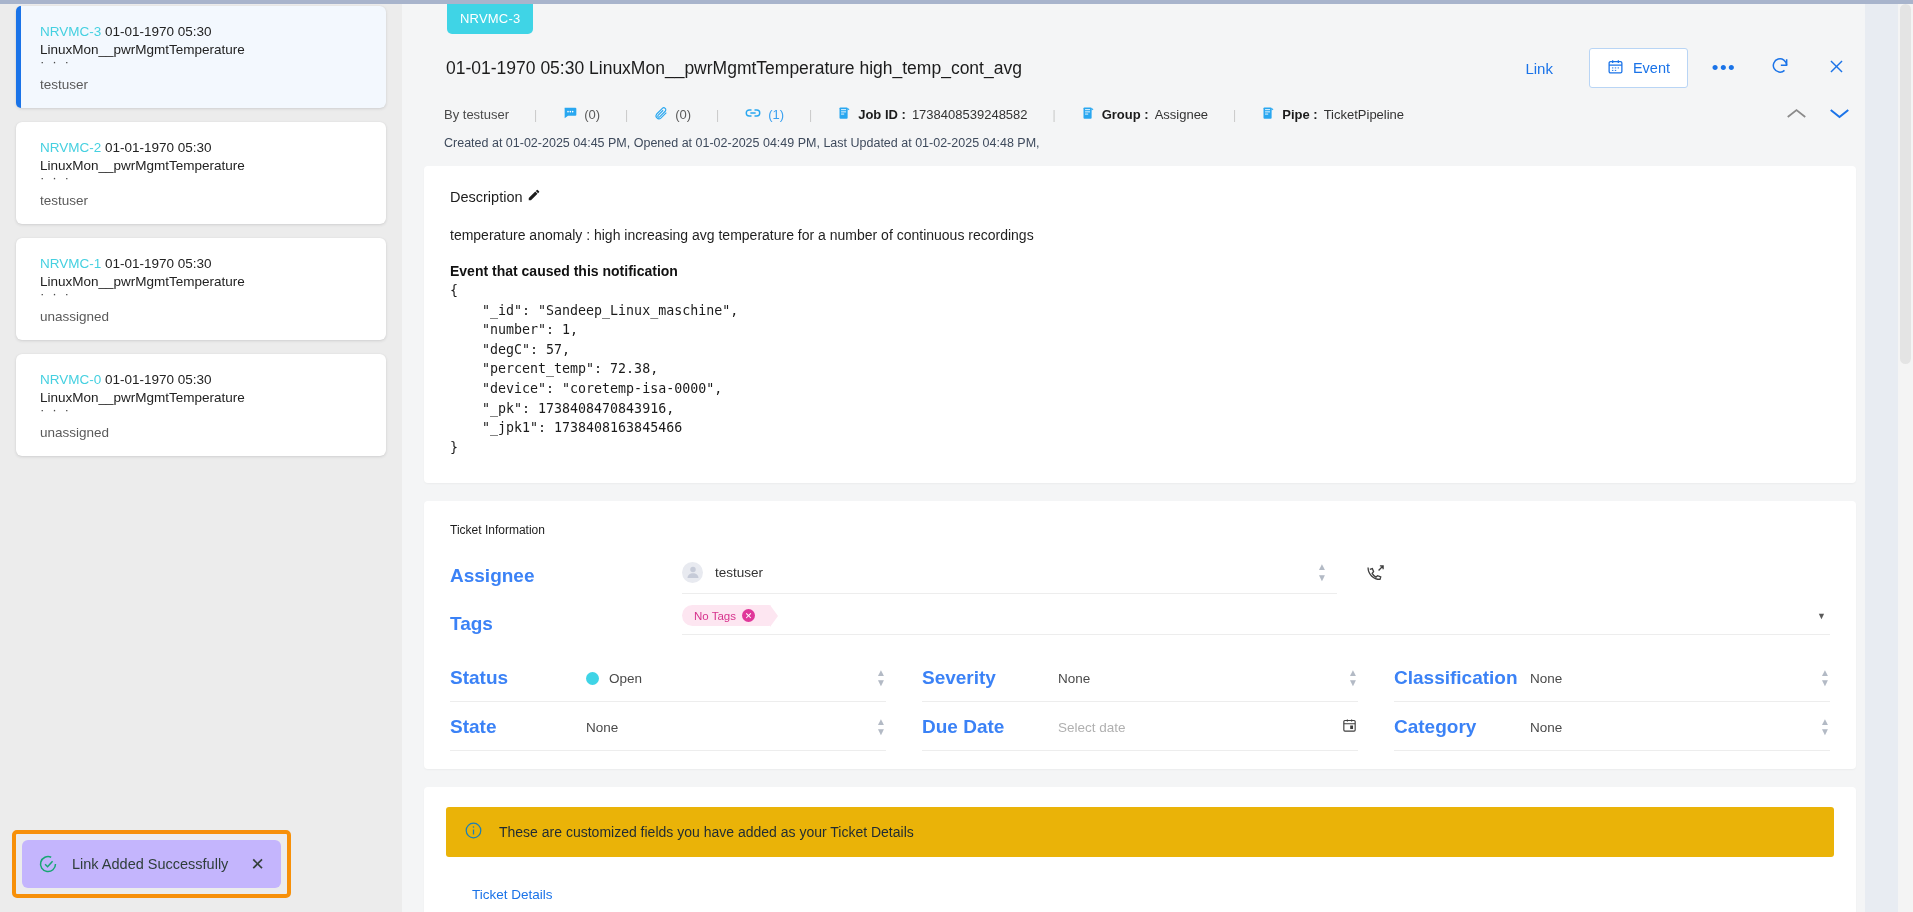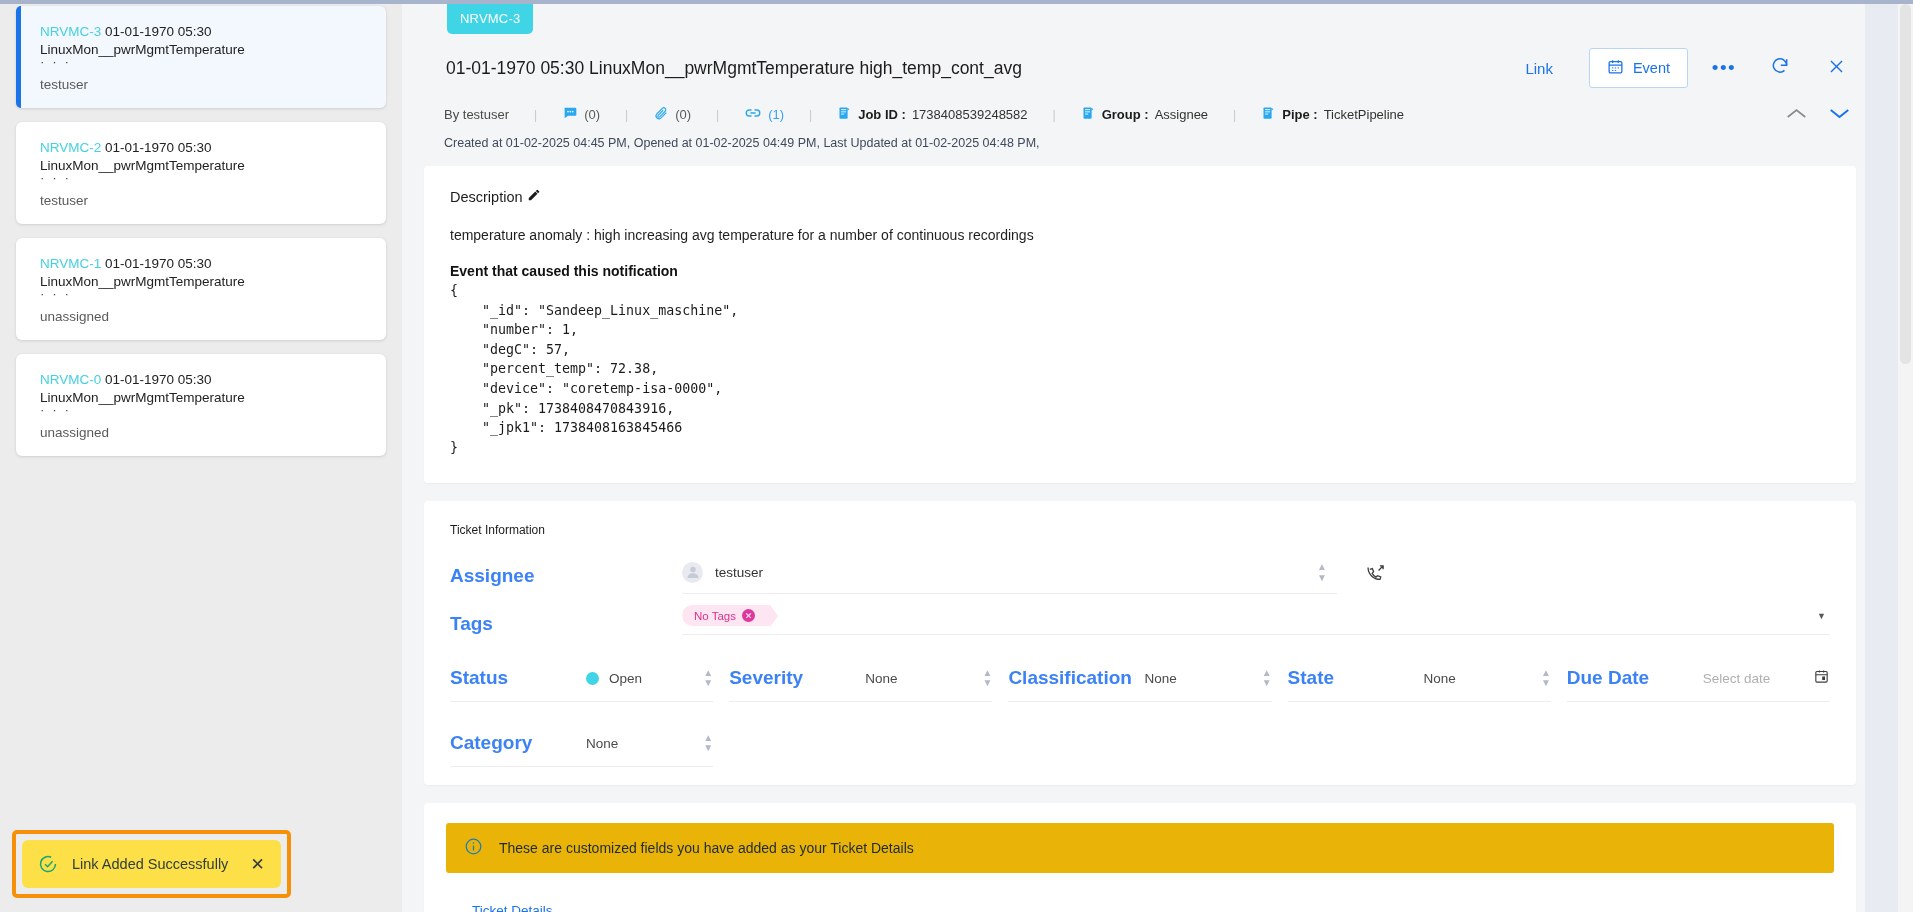--- a/index.html
+++ b/index.html
@@ -48,21 +48,21 @@
   .tc-user { font-size: 13.5px; color: #5a5a5a; margin-top: 11px; }
 
   
   .toast-wrap {
     position: absolute; left: 12px; bottom: 14px;
     border: 4px solid #f79009; border-radius: 5px;
     padding: 6px; background: transparent;
   }
   .toast {
     display: flex; align-items: center; gap: 14px;
-    background: #fde047; border-radius: 6px;
+    background: #c4b5fd; border-radius: 6px;
     padding: 14px 16px 14px 16px; min-width: 200px;
   }
   .toast-msg { font-size: 14.5px; color: #2f3e3a; }
   .toast-x {
     font-size: 17px; color: #35403c; line-height: 1; cursor: pointer;
     margin-left: 8px; font-weight: 300;
   }
   .check-ico { width: 20px; height: 20px; flex: 0 0 20px; }
 
   
@@ -174,22 +174,22 @@
     border-left:8px solid #fde6f1;
   }
   .tag-x {
     width: 13px; height: 13px; border-radius: 50%; background: #e0379a;
     color: #fff; font-size: 9px; display: flex; align-items: center;
     justify-content: center; cursor: pointer;
   }
   .tags-caret { margin-left: auto; color: #5a5a5a; font-size: 9px; padding-right: 4px; }
 
   .triple-grid {
-    display: grid; grid-template-columns: 1fr 1fr 1fr 1fr 1fr; column-gap: 36px;
-    row-gap: 0px; margin-top: 18px; gap: 16px;
+    display: grid; grid-template-columns: 1fr 1fr 1fr; column-gap: 36px;
+    row-gap: 0px; margin-top: 18px;
   }
   .tcell { display: flex; align-items: center; padding: 14px 0 12px 0; border-bottom: 1px solid #ededed; }
   .tcell .field-label { flex: 0 0 136px; }
   .tcell .tval {
     flex: 1; display: flex; align-items: center; gap: 10px;
     font-size: 13.5px; color: #4a4a4a;
   }
   .tval.placeholder { color: #b0b0b0; }
   .status-dot {
     width: 13px; height: 13px; border-radius: 50%; background: #3fd4e6;

